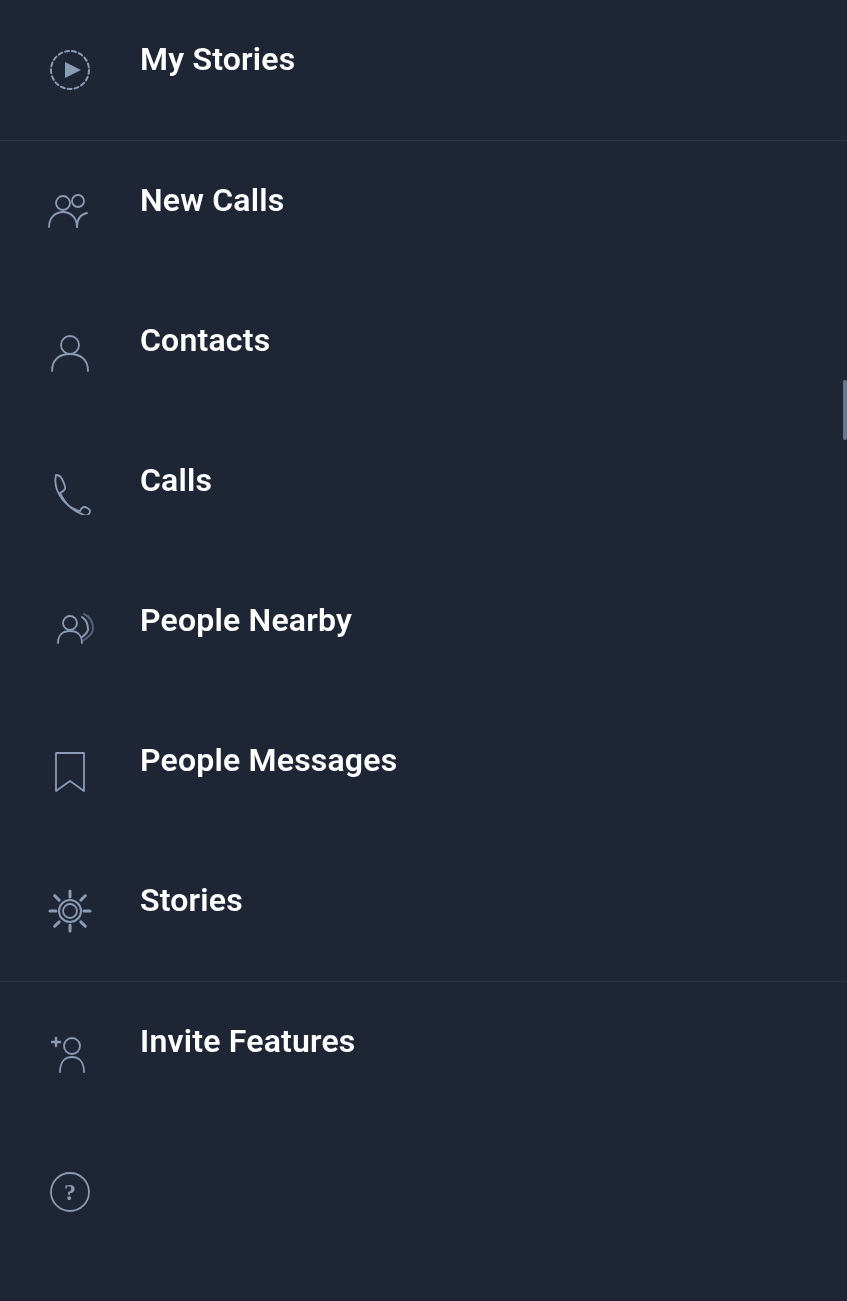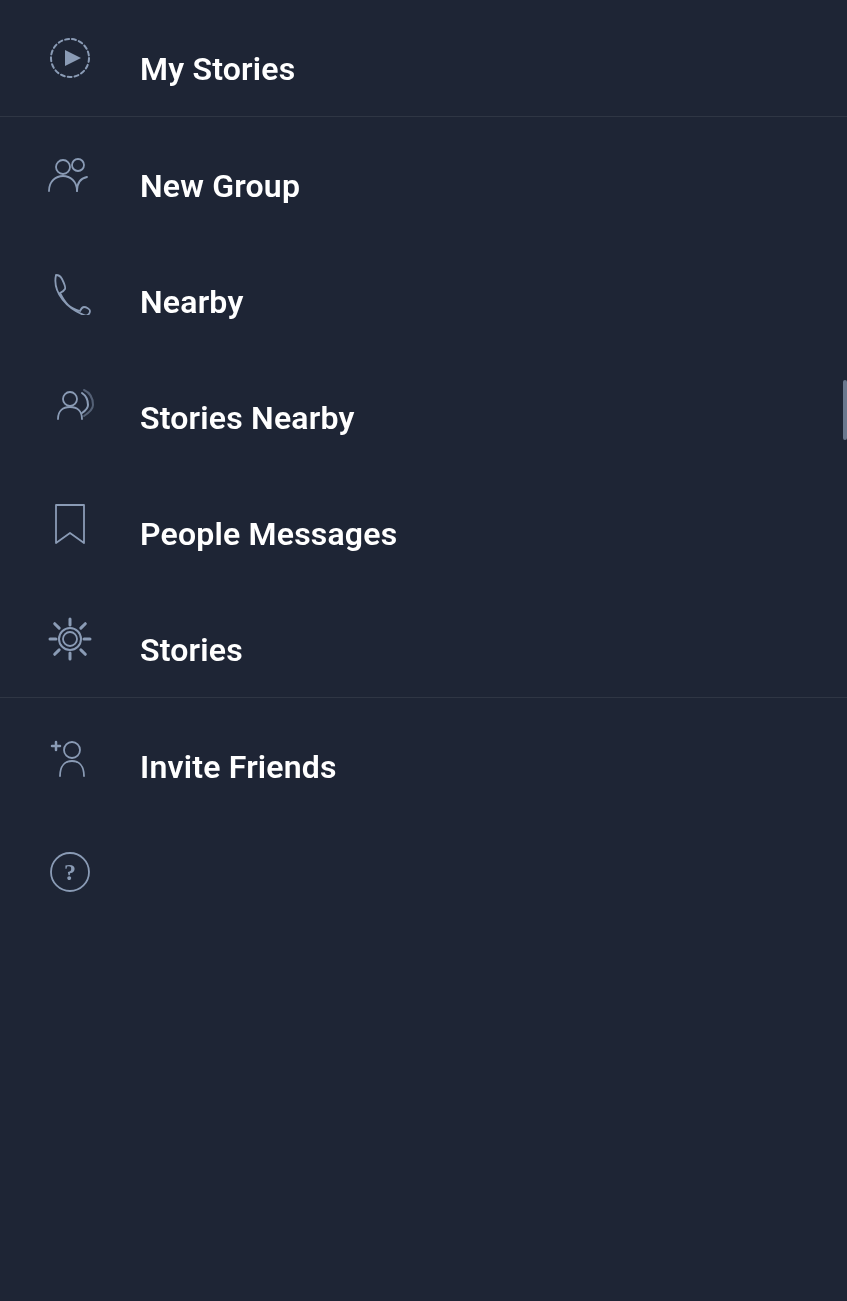--- a/index.html
+++ b/index.html
@@ -18,22 +18,22 @@
     }
 
     .menu-container {
       width: 100%;
       display: flex;
       flex-direction: column;
     }
 
     .menu-item {
       display: flex;
-      align-items: flex-end;
-      padding: 28px 40px;
+      align-items: flex-start;
+      padding: 40px 40px;
       cursor: pointer;
       transition: background-color 0.15s;
     }
 
     .menu-item-icon {
       width: 60px;
       height: 60px;
       display: flex;
       align-items: center;
       justify-content: center;
@@ -97,45 +97,54 @@
   <div class="menu-item">
     <div class="menu-item-icon">
       <svg viewBox="0 0 48 48">
 
         <circle cx="17" cy="16" r="7"></circle>
         <path d="M3 40 C3 30 10 25 17 25 C24 25 31 30 31 40"></path>
         <circle cx="32" cy="14" r="6"></circle>
         <path d="M31 40 C31 31 36 27 41 26"></path>
       </svg>
     </div>
-    <span class="menu-item-label">New Group</span>
+    <span class="menu-item-label">New Calls</span>
   </div>
 
+  <div class="menu-item">
+    <div class="menu-item-icon">
+      <svg viewBox="0 0 48 48">
+        <circle cx="24" cy="18" r="9"></circle>
+        <path d="M6 44 C6 32 14 27 24 27 C34 27 42 32 42 44"></path>
+      </svg>
+    </div>
+    <span class="menu-item-label">Contacts</span>
+  </div>
 
   <div class="menu-item">
     <div class="menu-item-icon">
       <svg viewBox="0 0 48 48">
         <path d="M10 8 C10 8 14 8 16 12 C18 16 20 20 19 22 C18 24 14 26 14 26 C14 26 18 34 22 38 C26 42 34 44 34 44 C34 44 36 40 38 40 C40 40 44 42 44 44 C44 46 42 50 38 48 C22 42 6 26 10 8 Z"></path>
       </svg>
     </div>
-    <span class="menu-item-label">Nearby</span>
+    <span class="menu-item-label">Calls</span>
   </div>
 
   <div class="menu-item">
     <div class="menu-item-icon">
       <svg viewBox="0 0 48 48">
 
         <circle cx="24" cy="16" r="7"></circle>
         <path d="M12 36 C12 28 17 24 24 24 C31 24 36 28 36 36"></path>
 
         <path d="M36 30 Q42 26 42 22 Q42 14 36 10" stroke-width="2" fill="none"></path>
         <path d="M38 33 Q47 27 47 22 Q47 11 38 7" stroke-width="2" fill="none" opacity="0.5"></path>
       </svg>
     </div>
-    <span class="menu-item-label">Stories Nearby</span>
+    <span class="menu-item-label">People Nearby</span>
   </div>
 
   <div class="menu-item">
     <div class="menu-item-icon">
       <svg viewBox="0 0 48 48">
 
         <path d="M10 6 L38 6 L38 44 L24 34 L10 44 Z"></path>
       </svg>
     </div>
     <span class="menu-item-label">People Messages</span>
@@ -158,21 +167,21 @@
     <div class="menu-item-icon">
       <svg viewBox="0 0 48 48">
 
         <circle cx="26" cy="18" r="8"></circle>
         <path d="M14 44 C14 34 19 29 26 29 C33 29 38 34 38 44"></path>
 
         <line x1="6" y1="14" x2="14" y2="14" stroke-width="2.5"></line>
         <line x1="10" y1="10" x2="10" y2="18" stroke-width="2.5"></line>
       </svg>
     </div>
-    <span class="menu-item-label">Invite Friends</span>
+    <span class="menu-item-label">Invite Features</span>
   </div>
 
   <div class="menu-item">
     <div class="menu-item-icon">
       <svg viewBox="0 0 48 48">
         <circle cx="24" cy="24" r="19"></circle>
         <text x="24" y="32" text-anchor="middle" font-size="24" fill="#8a9bb5" stroke="none" font-family="serif" font-weight="bold">?</text>
       </svg>
     </div>
   </div>

